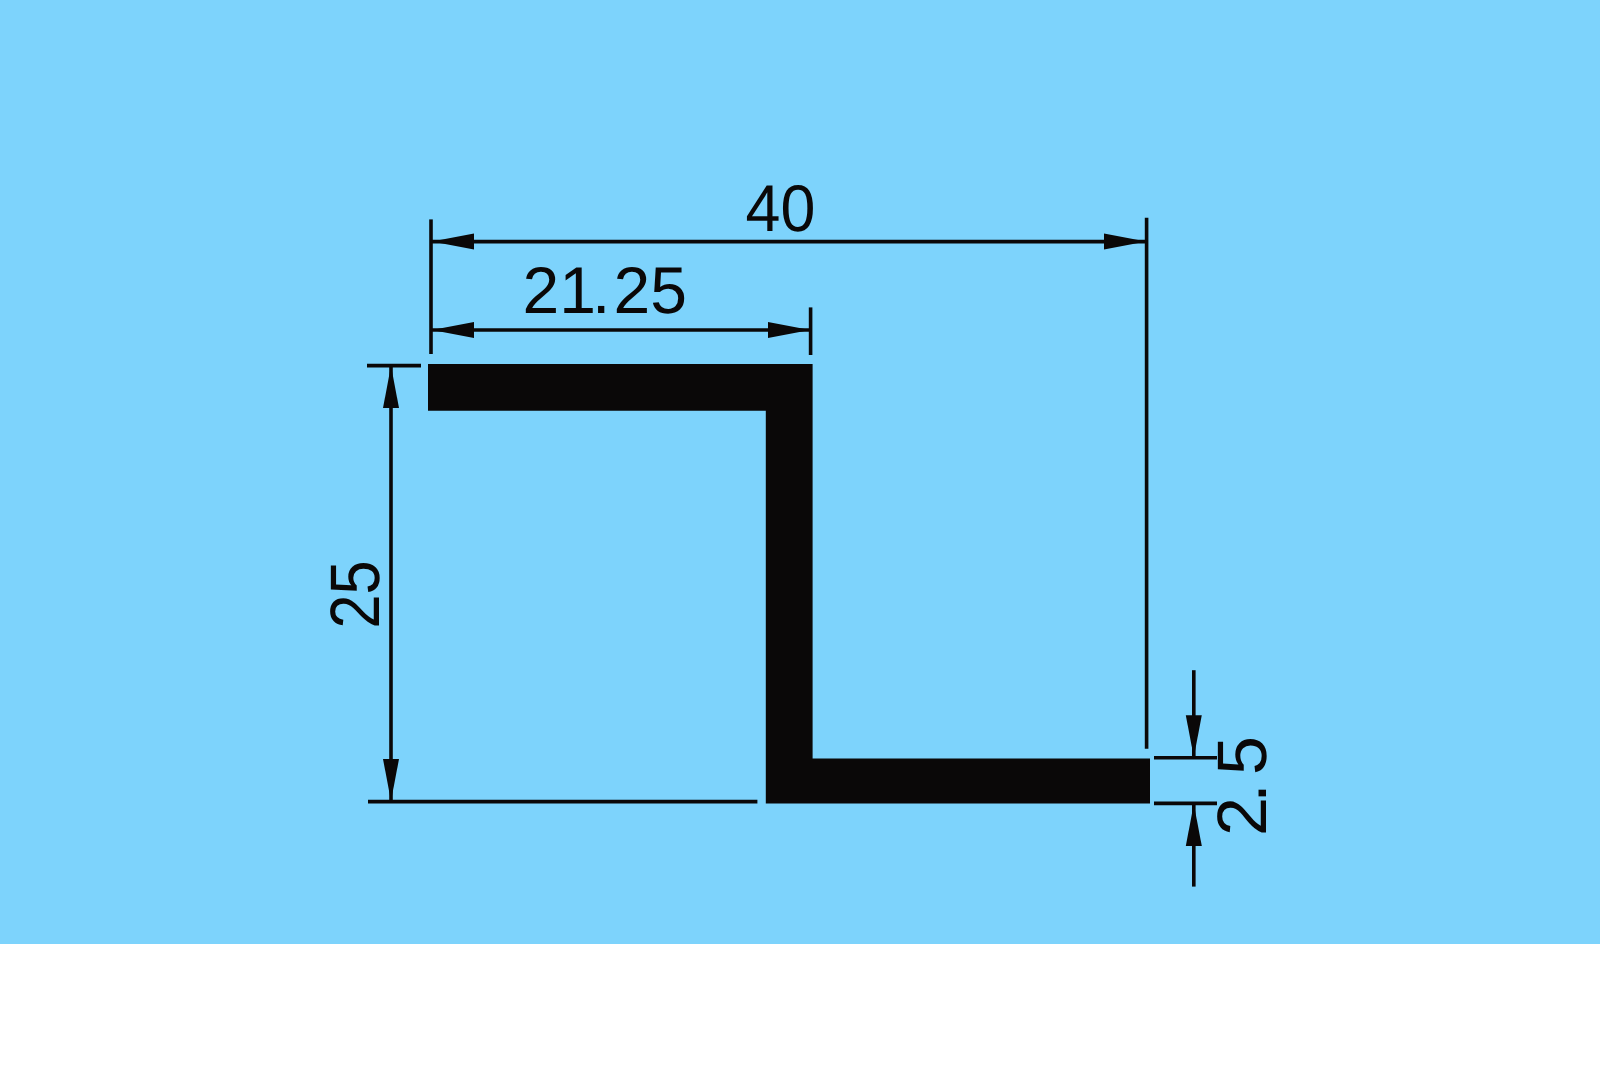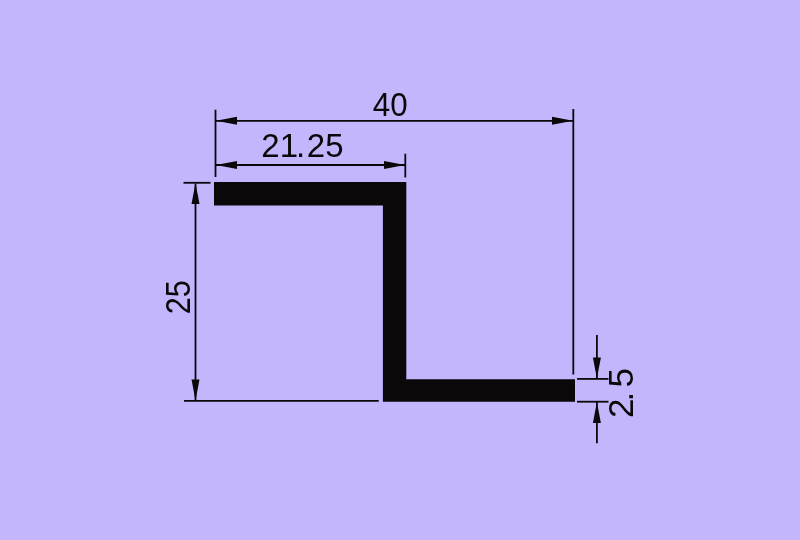--- a/index.html
+++ b/index.html
@@ -1,16 +1,16 @@
 <!DOCTYPE html>
 <html><head>
 <meta charset="utf-8">
 <style>
   html,body{margin:0;padding:0;background:#ffffff;}
-  .page{width:800px;height:540px;position:relative;background:#c4b5fd;overflow:hidden;}
+  .page{width:800px;height:472px;position:relative;background:#7dd3fc;overflow:hidden;}
   svg{display:block;}
   text{font-family:"Liberation Sans",sans-serif;fill:#0a0808;fill-opacity:.999;}
 </style>
 </head>
 <body>
 
 <div class="page">
 <svg width="800" height="540" viewBox="0 0 800 540">
 
   <path d="M214,182 L406.3,182 L406.3,379.3 L575,379.3 L575,401.7 L382.9,401.7 L382.9,205.4 L214,205.4 Z" fill="#0a0808"></path>

